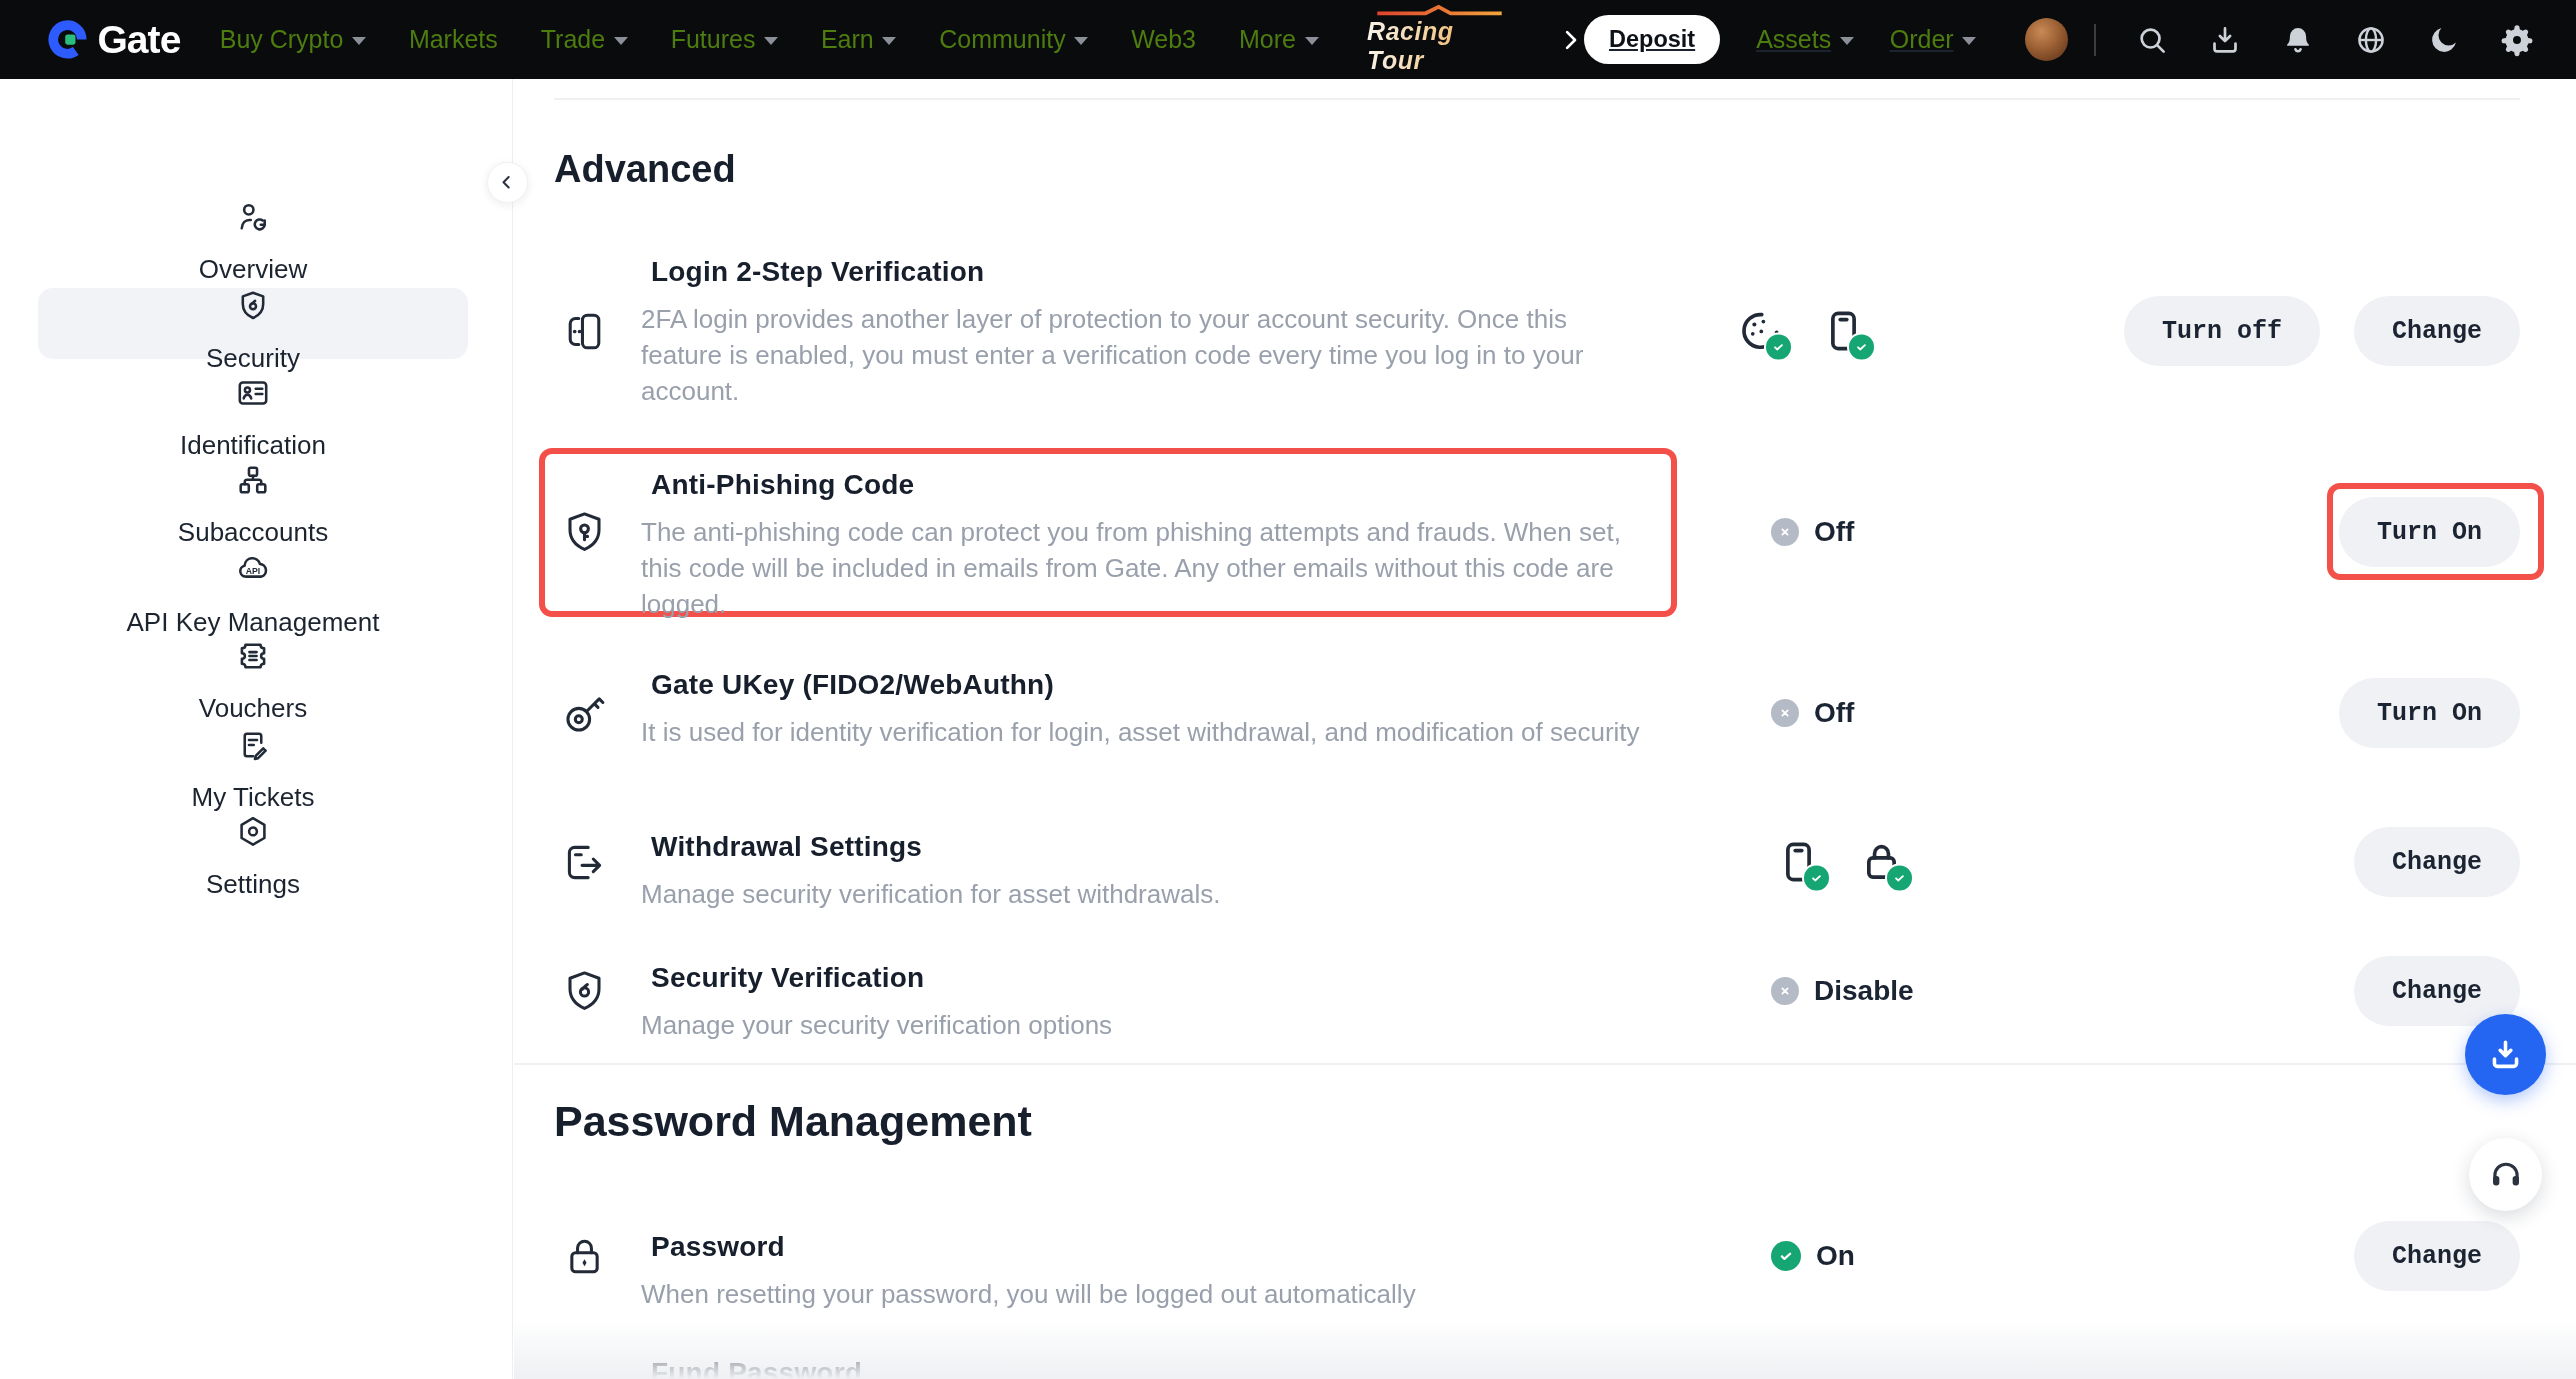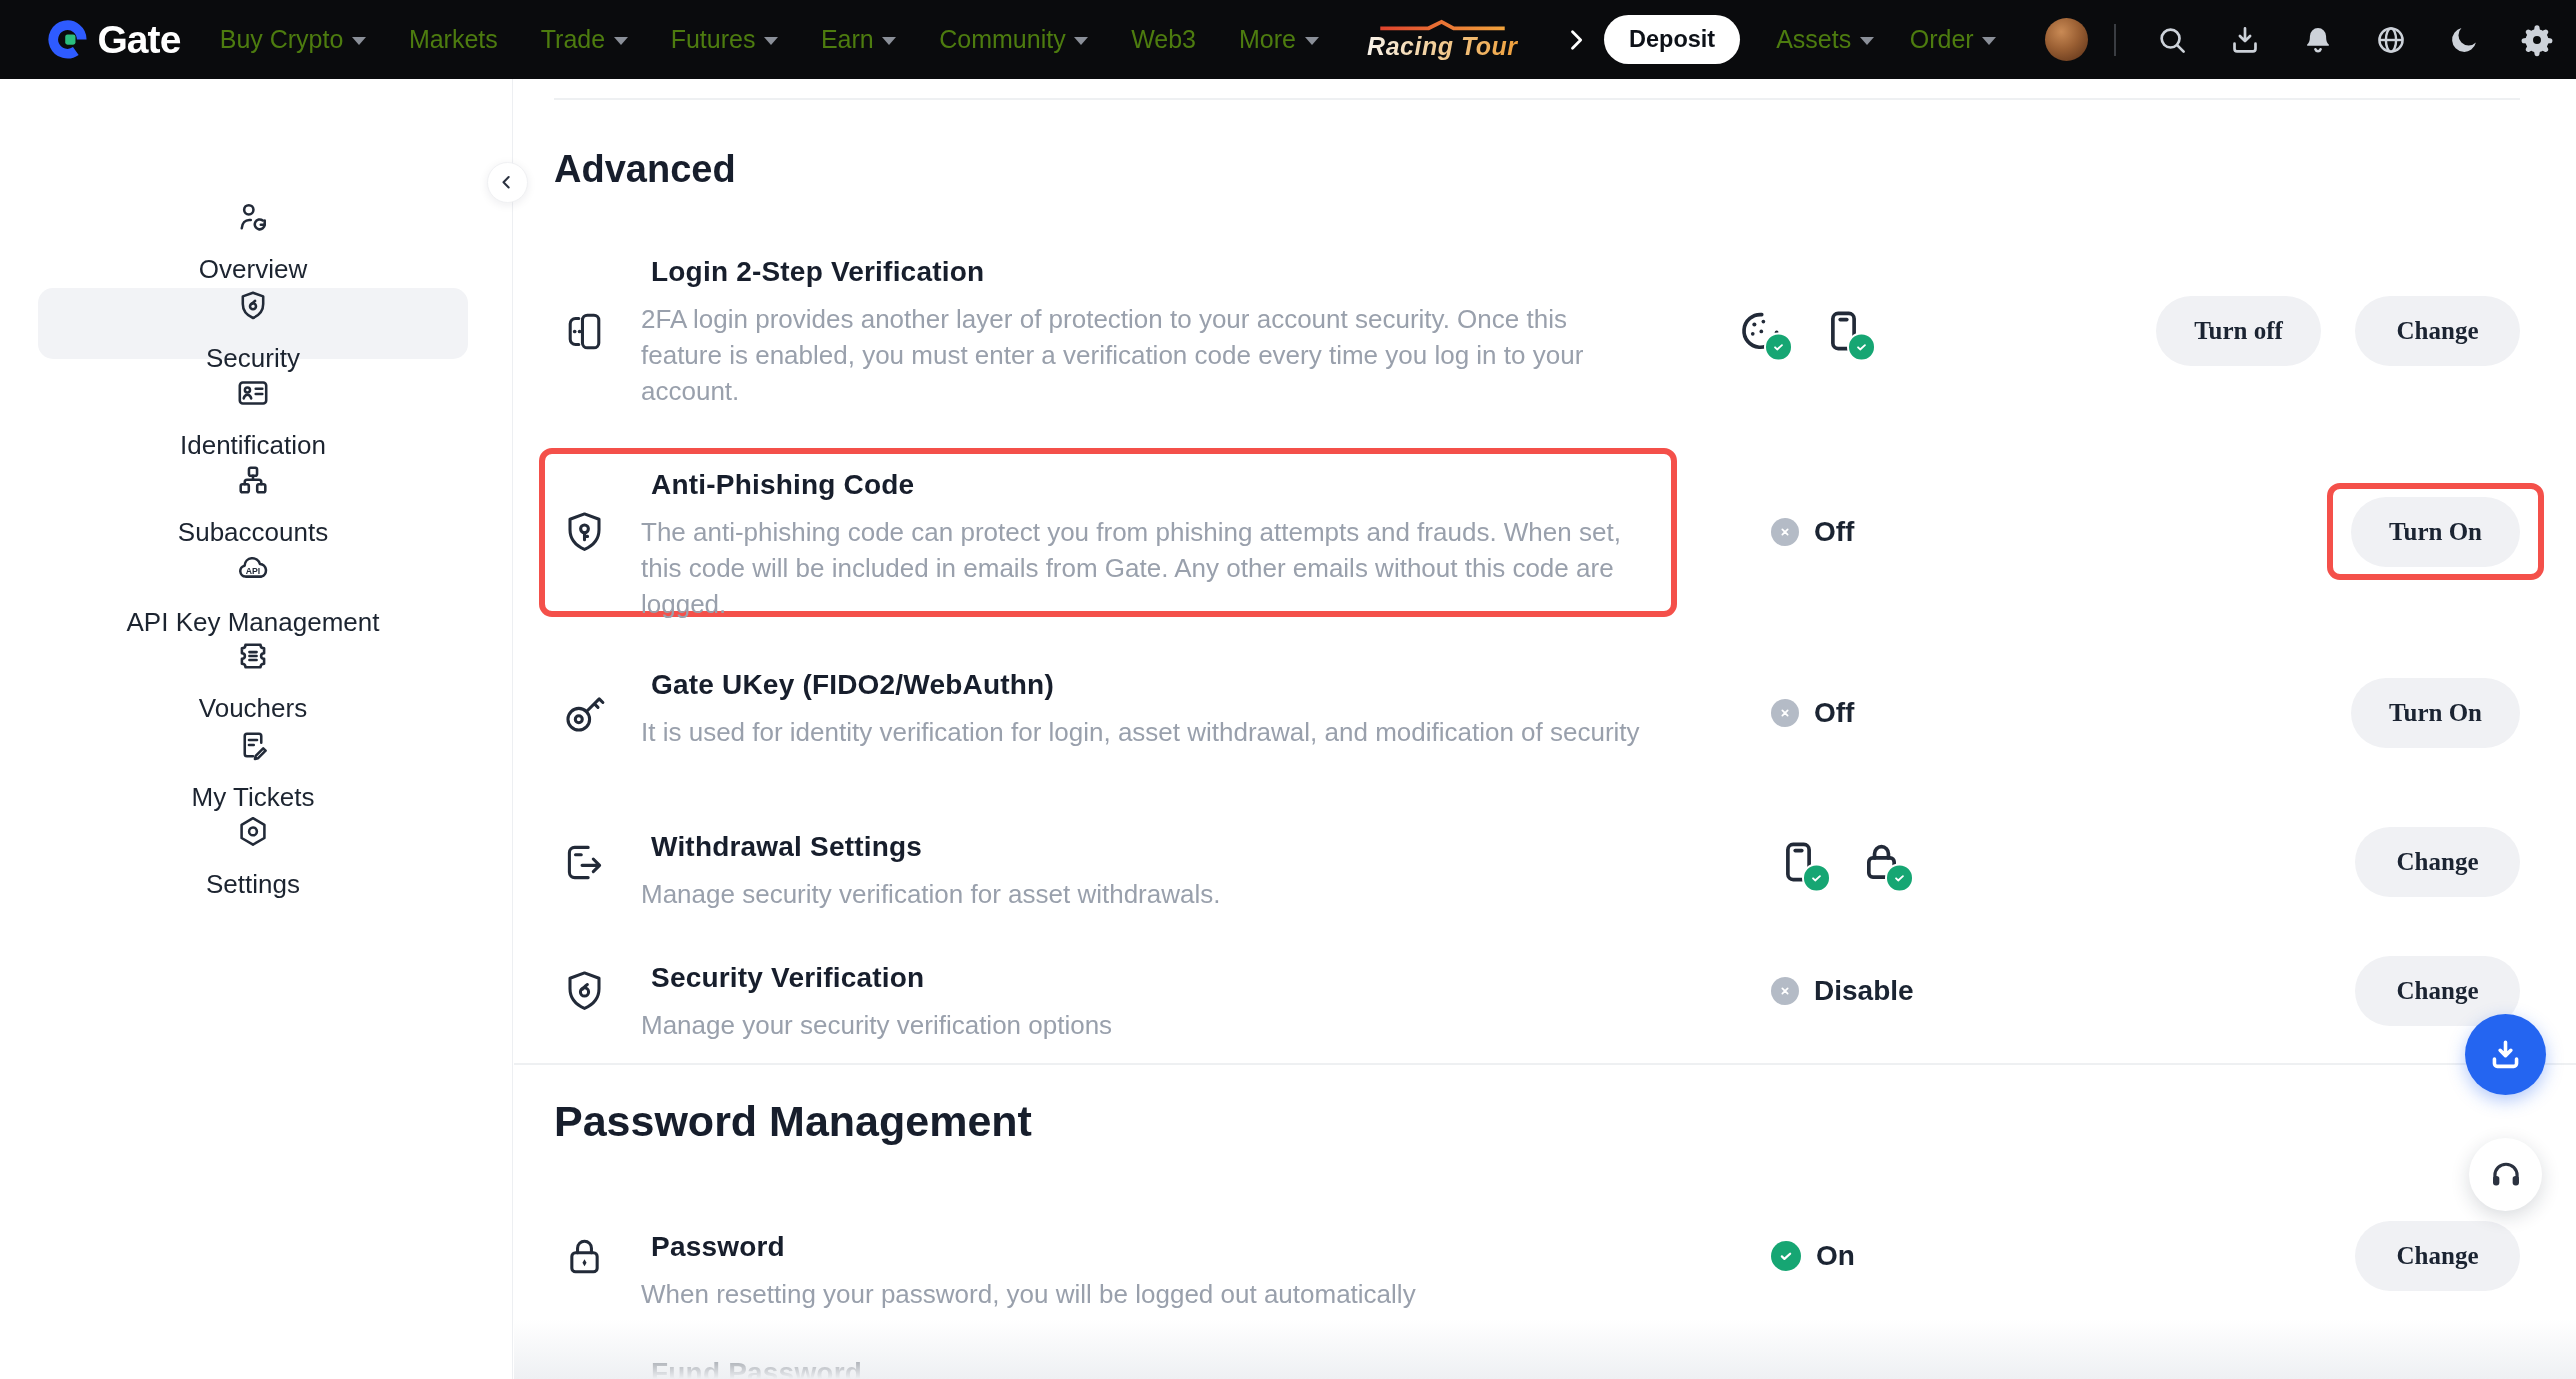--- a/index.html
+++ b/index.html
@@ -11,21 +11,21 @@
   .nav-left{display:flex;align-items:center;gap:43px;padding-left:47px;}
   .logo{display:flex;align-items:center;gap:9.4px;margin-right:-3.8px;cursor:pointer;}
   .logo-text{color:#fff;font-size:39px;font-weight:700;letter-spacing:-0.9px;}
   .nav-link{display:flex;align-items:center;gap:8.5px;color:#4d7c0f;font-size:25px;font-weight:500;cursor:pointer;white-space:nowrap;}
   .caret{width:0;height:0;border-left:7.5px solid transparent;border-right:7.5px solid transparent;border-top:8.5px solid #8a8f98;margin-top:2.8px;}
   .racing{position:relative;display:flex;flex-direction:column;align-items:center;cursor:pointer;margin-left:5.6px;}
   .racing-text{font-size:25px;font-weight:800;font-style:italic;
      background:linear-gradient(90deg,#f8f3ea 0%,#f3cf9a 45%,#ef9f3a 100%);
      -webkit-background-clip:text;background-clip:text;color:transparent;letter-spacing:0.5px;}
   .nav-chev{margin-left:1.9px;cursor:pointer;}
-  .nav-right{display:flex;align-items:center;padding-right:22px;}
+  .nav-right{display:flex;align-items:center;padding-right:42px;text-decoration:underline;}
   .deposit{height:49px;padding:0 25px;border:none;border-radius:26px;background:#fff;color:#0d1118;
            font-family:inherit;font-size:23.5px;font-weight:700;cursor:pointer;}
   .nav-right .nav-link{margin-left:36px;}
   .avatar{width:43px;height:43px;border-radius:50%;margin-left:49px;cursor:pointer;
           background:radial-gradient(circle at 38% 32%,#c98a55 0%,#9a5f33 45%,#572e16 100%);}
   .vdiv{width:1.9px;height:32px;background:#3a3d42;margin-left:26px;}
   .nav-icon{width:34px;height:34px;margin-left:39px;color:#cdd2d9;cursor:pointer;display:flex;align-items:center;justify-content:center;}
   
   .sidebar{position:absolute;left:0;top:79px;width:512px;height:1300px;background:#fff;border-right:1.9px solid #edeff2;}
   .side-item{position:absolute;left:38px;width:430px;height:71px;border-radius:15px;
@@ -49,21 +49,21 @@
   .row-desc{margin:13px 0 0 0;font-size:26px;line-height:36px;color:#99a0ac;font-weight:400;}
   .dl{display:block;white-space:nowrap;}
   .row-status{position:absolute;left:1217px;top:var(--cy);transform:translateY(-50%);
               display:flex;align-items:center;gap:15px;}
   .row-status.icons{left:1182px;gap:34px;}
   .status-label{font-size:28px;font-weight:600;color:#1b2432;}
   .x-badge{width:28px;height:28px;border-radius:50%;background:#b4bbc6;display:flex;align-items:center;justify-content:center;flex:none;}
   .on-badge{width:30px;height:30px;border-radius:50%;background:#16a673;display:flex;align-items:center;justify-content:center;flex:none;}
   .row-buttons{position:absolute;right:0;top:var(--cy);transform:translateY(-50%);display:flex;gap:34px;}
   .btn{height:70px;min-width:165px;padding:0 38px;border:none;border-radius:36px;background:#f0f1f4;
-       color:#1b2432;font-family:Liberation Serif, serif;font-size:25px;font-weight:600;cursor:pointer;white-space:nowrap;}
+       color:#1b2432;font-family:Liberation Mono, monospace;font-size:25px;font-weight:600;cursor:pointer;white-space:nowrap;}
   .mini{position:relative;width:49px;height:49px;color:#222a38;}
   .mini svg.m{width:49px;height:49px;}
   .ok-badge{position:absolute;right:-7.5px;bottom:-5.6px;width:24.4px;height:24.4px;border-radius:50%;background:#16a673;
             border:2.8px solid #fff;display:flex;align-items:center;justify-content:center;}
   .hl-box{position:absolute;border:6.6px solid #f4504a;border-radius:13px;pointer-events:none;}
   .hl-main{left:-15px;top:0;width:1126px;height:157px;}
   .hl-btn{right:-24.4px;top:calc(var(--cy) - 49px);width:205px;height:85px;}
   
   .fab{position:absolute;border-radius:50%;display:flex;align-items:center;justify-content:center;cursor:pointer;border:none;padding:0;}
   .fab-dl{left:2465px;top:1014px;width:81px;height:81px;background:#2465f1;color:#fff;box-shadow:0 5.6px 17px rgba(36,101,241,.35);}

